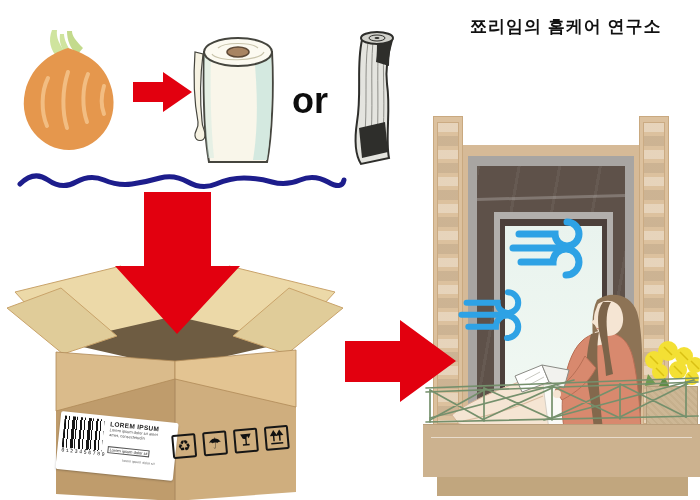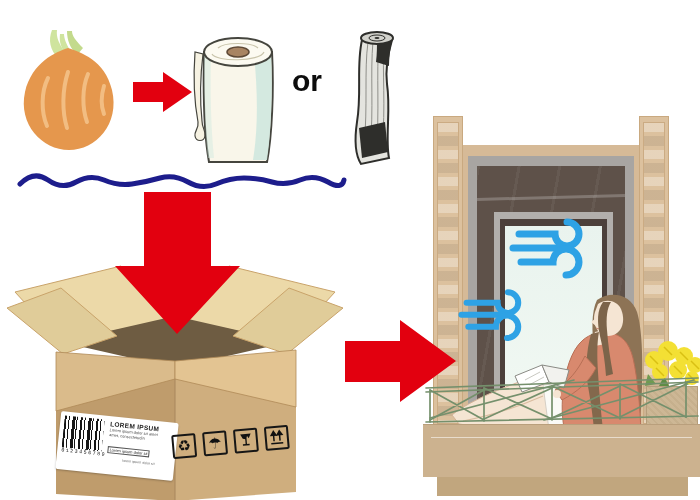--- a/index.html
+++ b/index.html
@@ -10,21 +10,21 @@
   .flap{fill:var(--box-flap);stroke:#c9a36a;stroke-width:1;}
   .wind{stroke:var(--wind-blue);stroke-width:7;fill:none;stroke-linecap:round;}
   .rail{stroke:var(--railing-green);stroke-width:1.7;fill:none;stroke-linecap:round;}
   .sprout{fill:var(--onion-sprout);}
   .onion-hl{stroke:#f2bd82;stroke-width:4;fill:none;stroke-linecap:round;}
   .skin{fill:#f5e5d3;}
   .robe{fill:var(--robe-salmon);stroke:#b76f55;stroke-width:1;}
   .hair{fill:var(--hair-brown);}
 
   #title{left:470px;top:15px;width:220px;font-size:17px;font-weight:bold;letter-spacing:1px;color:var(--text-black);}
-  #or-label{left:292px;top:64px;font-size:30px;font-weight:bold;color:#0d0d0d;}
+  #or-label{left:292px;top:80px;font-size:36px;font-weight:bold;color:#0d0d0d;}
 
   
   #balcony{left:423px;top:112px;width:277px;height:385px;z-index:1;}
   .pillar{top:4px;width:30px;height:314px;background:#dcc19e;border:1px solid #c9a980;box-sizing:border-box;z-index:2;}
   .pillar .orn{position:absolute;left:3px;right:3px;top:5px;bottom:5px;border:1px solid #cbab83;
       background:repeating-linear-gradient(to bottom, rgba(255,255,255,.30) 0 9px, rgba(0,0,0,0) 9px 13px, rgba(0,0,0,.07) 13px 23px, rgba(0,0,0,0) 23px 27px);}
   #wall{left:39px;top:33px;width:179px;height:285px;background:var(--balcony-tan);z-index:1;}
   #gray-frame{left:45px;top:44px;width:166px;height:274px;background:#a8a5a2;z-index:2;}
   #door-dark{left:54px;top:54px;width:148px;height:264px;background:var(--doorway-brown);z-index:2;
       background-image:repeating-linear-gradient(100deg, rgba(255,255,255,.05) 0 3px, rgba(0,0,0,0) 3px 40px);}
@@ -58,20 +58,21 @@
   
   #handling-row{left:172px;top:430px;display:flex;gap:7px;transform:rotate(-5deg);z-index:4;}
   .hicon{width:24px;height:24px;border:2px solid #161616;border-radius:2px;display:flex;align-items:center;justify-content:center;box-sizing:border-box;}
   .hglyph{font-family:"DejaVu Sans",sans-serif;font-size:15px;line-height:1;color:#111;}
 </style>
 </head>
 <body>
 
 <div id="canvas">
 
+  <div id="title" class="abs">쬬리임의 홈케어 연구소</div>
 
   <svg class="abs" style="left:12px;top:28px;" width="112" height="128" viewBox="0 0 112 128">
     <path class="sprout" d="M40 2 C36 12 38 22 46 30 L53 24 C47 16 44 9 45 2 Z"></path>
     <path d="M55 3 C55 12 58 20 65 27 L71 20 C64 13 60 8 60 3 Z" fill="#c3da8c"></path>
     <path class="sprout" d="M48 6 C47 14 49 20 54 26 L58 22 C54 16 52 10 52 6 Z"></path>
     <path d="M56 20 C44 24 20 34 13 64 C6 96 30 122 57 122 C84 122 108 96 100 62 C93 32 68 24 56 20 Z" fill="var(--onion-orange)"></path>
     <path class="onion-hl" d="M36 50 C29 64 29 84 35 98"></path>
     <path class="onion-hl" d="M56 44 C50 62 50 84 55 100"></path>
     <path class="onion-hl" d="M76 46 C70 60 70 80 75 94"></path>
     <path class="onion-hl" d="M92 58 C89 68 89 78 92 86"></path>

